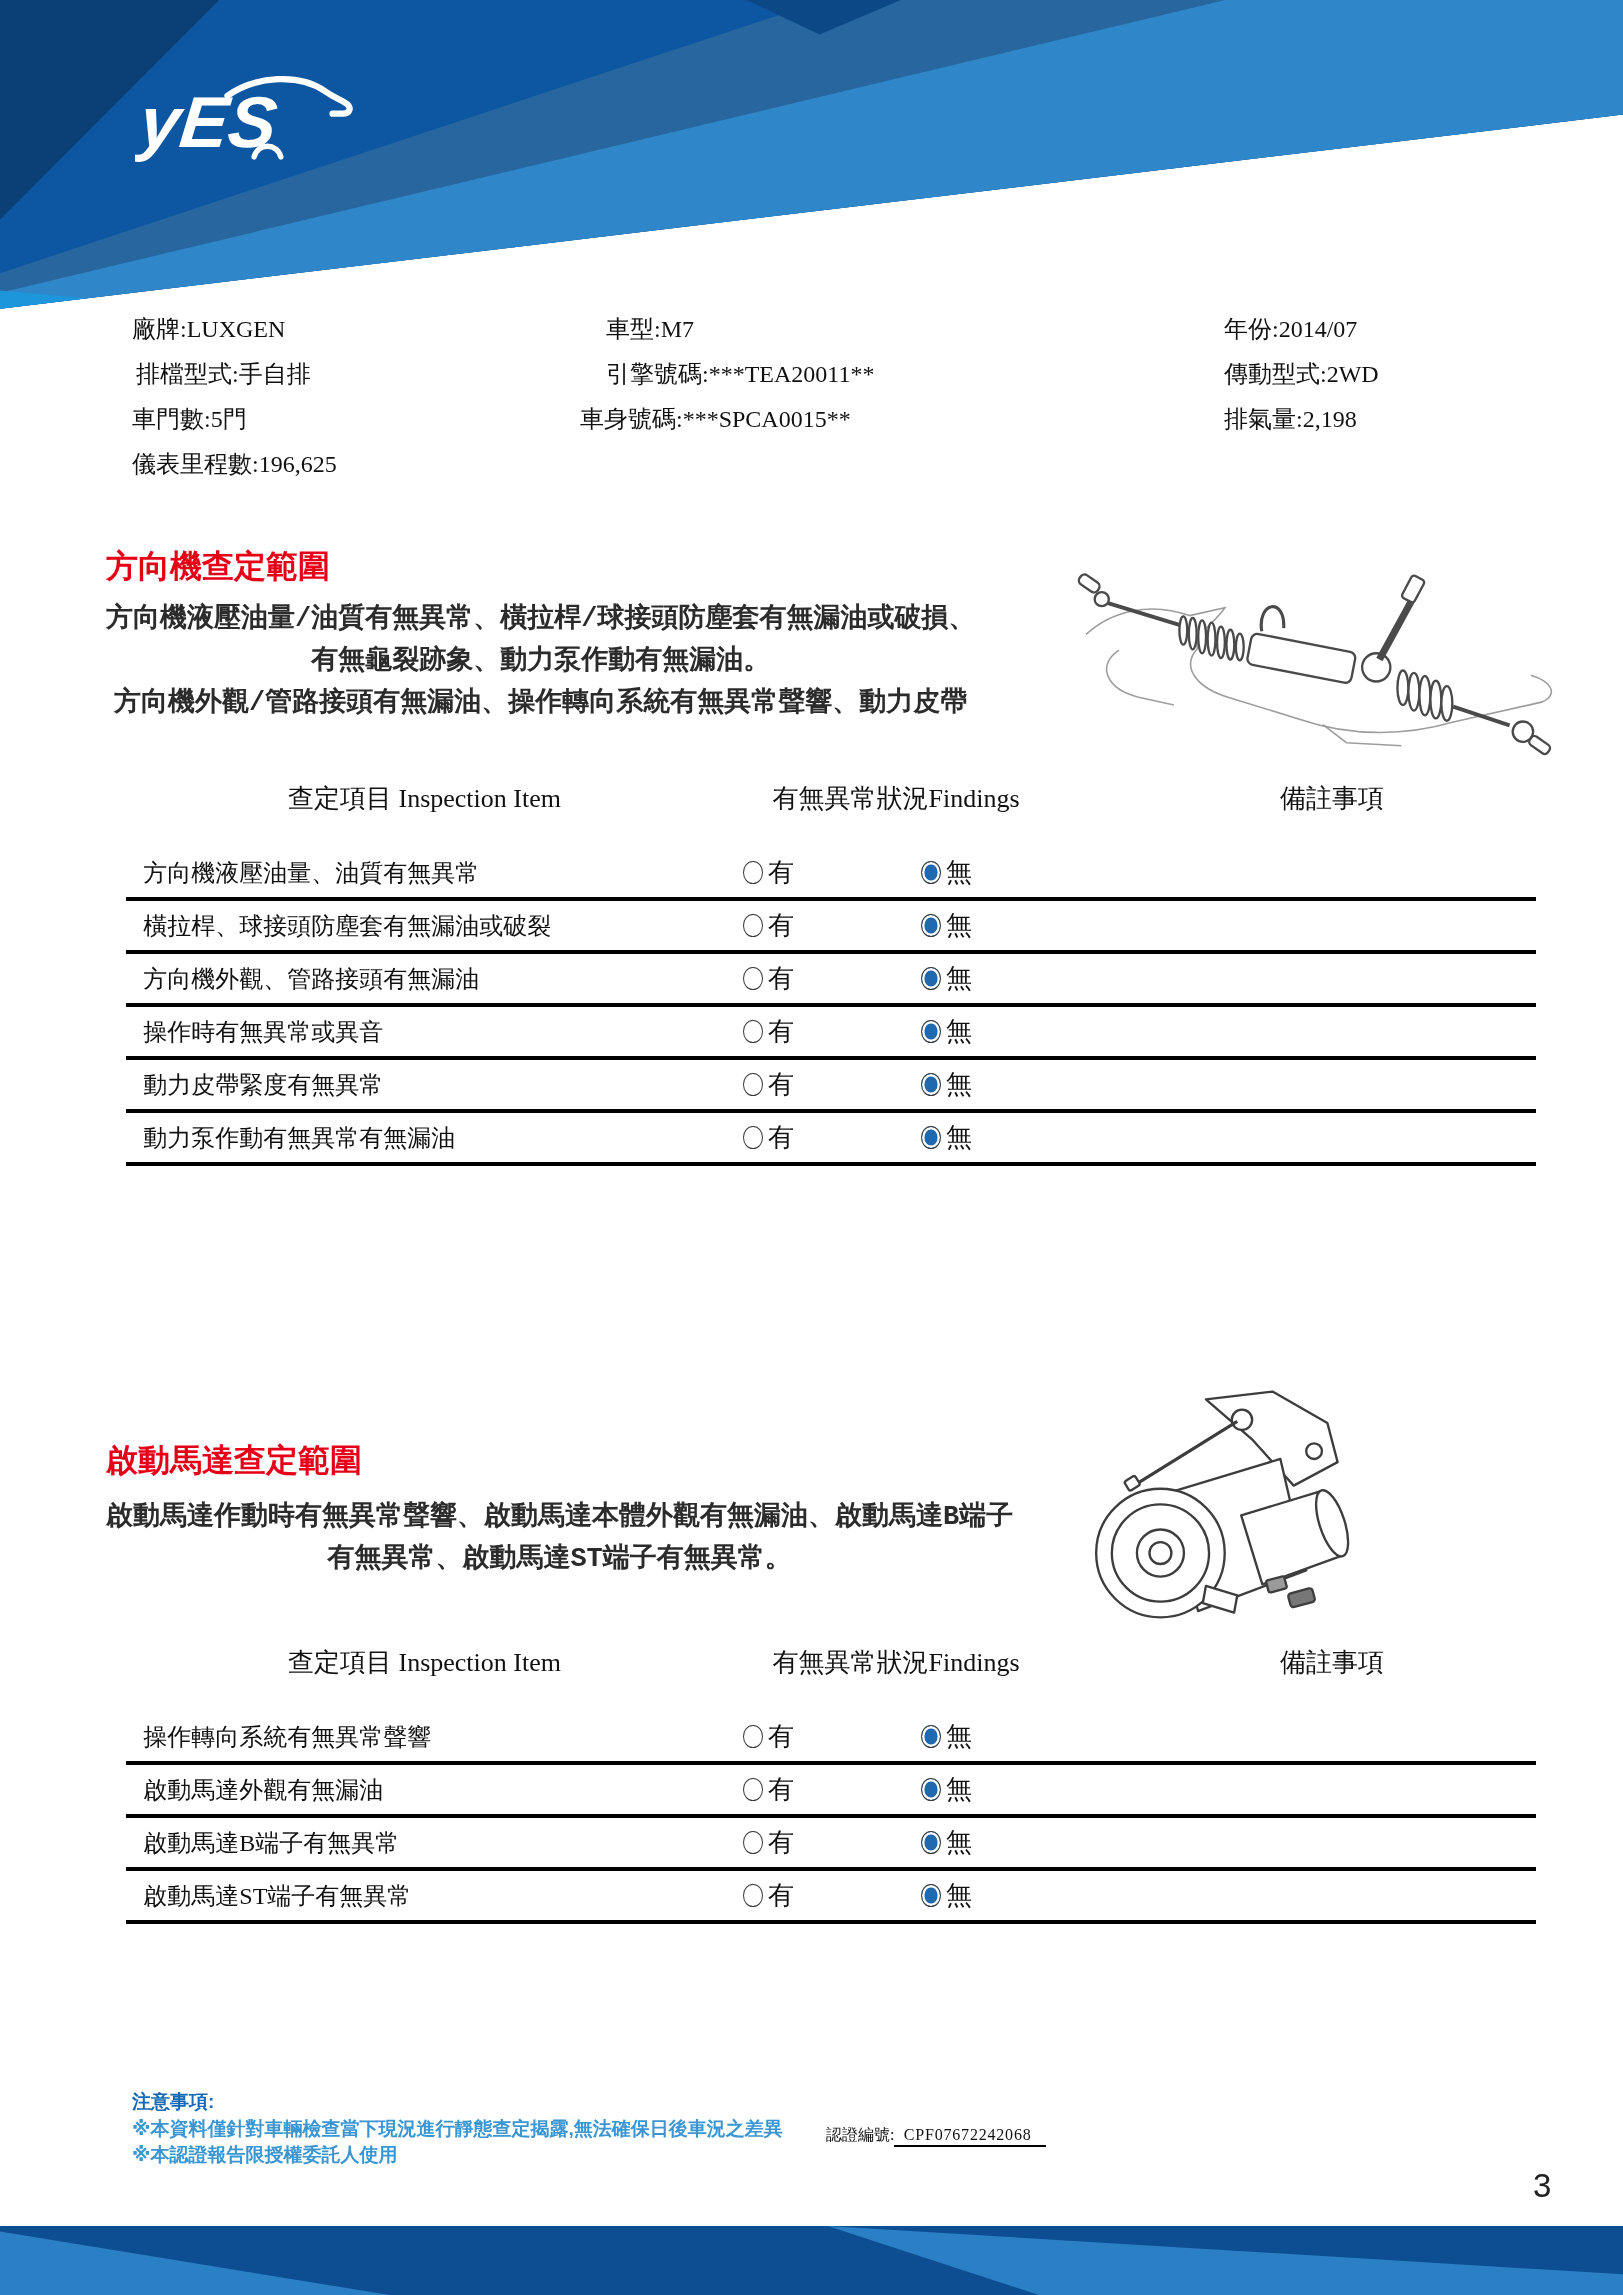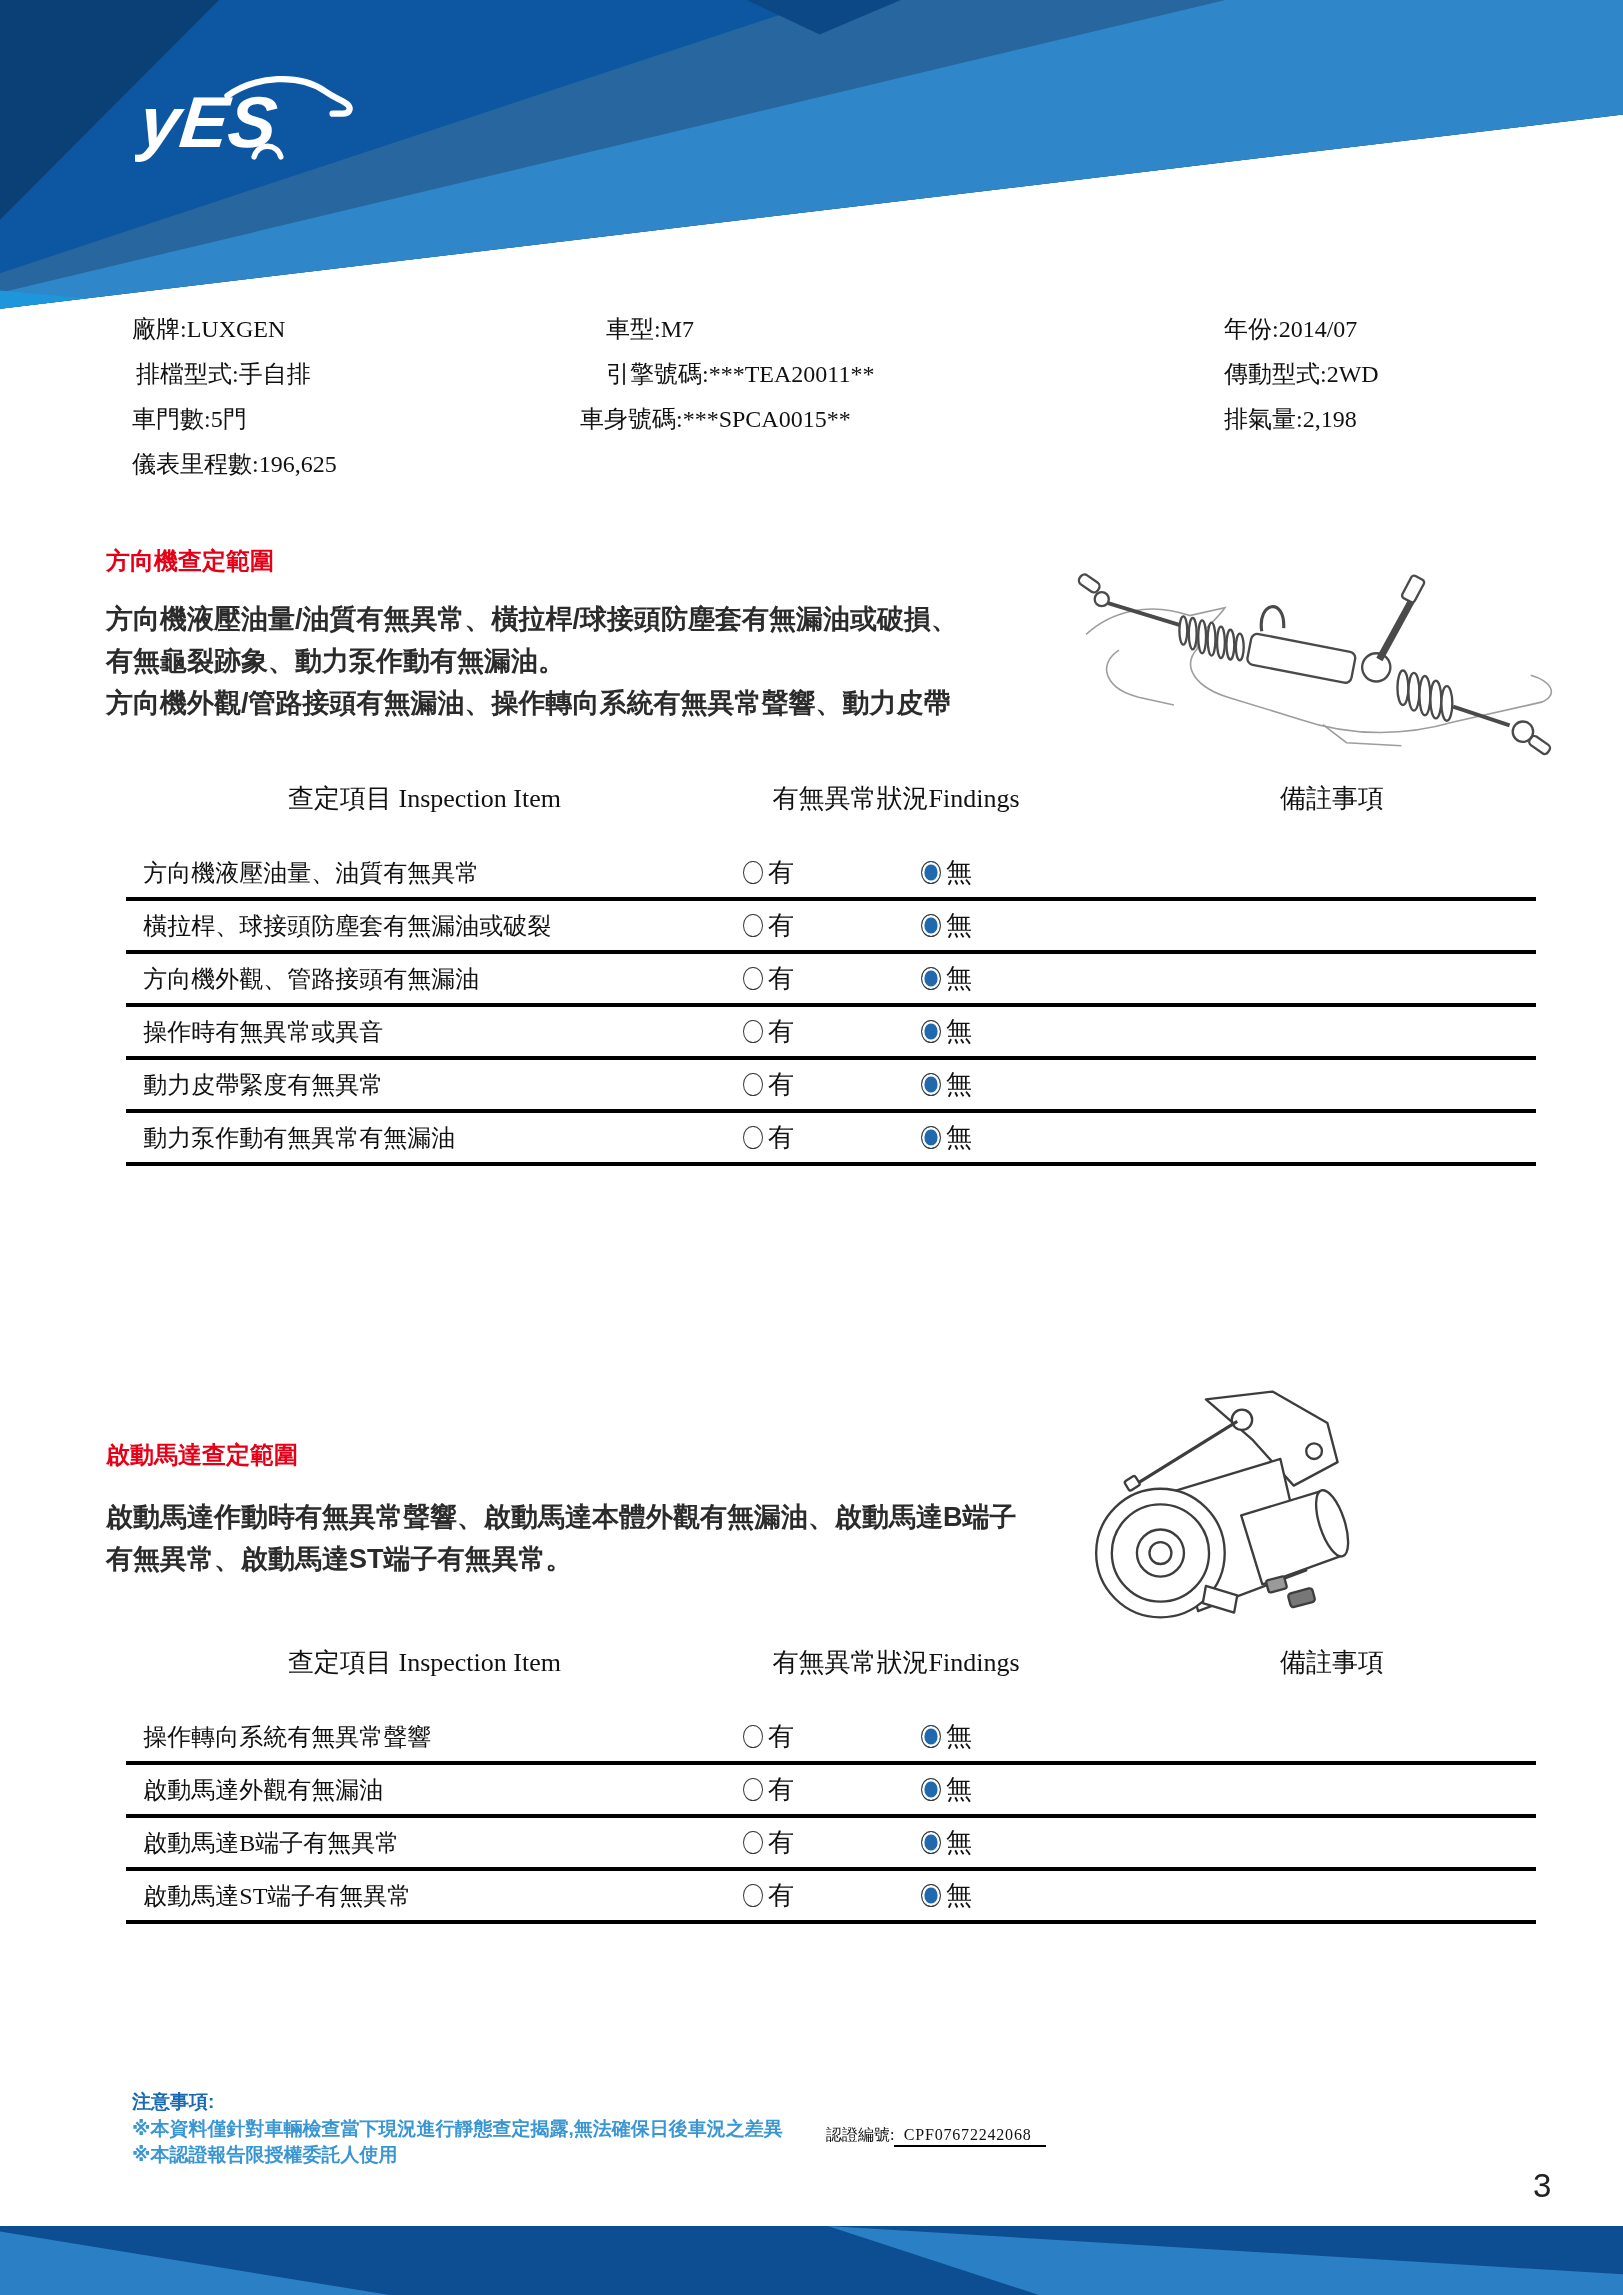--- a/index.html
+++ b/index.html
@@ -21,24 +21,24 @@
   .h-darkwedge{background:#0c4886;clip-path:polygon(46% 0,55.5% 0,50.5% 11%);}
   .h-bright{background:#1e96dc;clip-path:polygon(0 92.5%,7.5% 96%,0 99%);}
   .logo-box{position:absolute;left:135px;top:69px;width:243px;height:102px;}
   .page-title{position:absolute;left:408px;top:88px;font-size:58px;font-weight:bold;
     color:#ffffff;letter-spacing:1.6px;font-family:"Liberation Sans","DejaVu Sans",sans-serif;white-space:nowrap;}
 
   
   .vinfo{font-size:24px;white-space:nowrap;}
 
   
-  .sec-title{font-size:24px;font-weight:bold;color:#e60017;
+  .sec-title{font-size:32px;font-weight:bold;color:#e60017;
     font-family:"Liberation Sans","DejaVu Sans",sans-serif;white-space:nowrap;}
   .sec-desc{font-size:27px;font-weight:bold;color:#2b2b2b;line-height:42px;
-    font-family:Liberation Sans, sans-serif;white-space:nowrap;}
+    font-family:Liberation Mono, monospace;white-space:nowrap;text-align:center;}
 
   
   .itable{position:absolute;left:126px;width:1410px;}
   .thead{position:relative;height:69px;font-size:26px;white-space:nowrap;}
   .thead span{position:absolute;top:2px;text-align:center;}
   .th-item{left:55px;width:487px;}
   .th-find{left:609px;width:322px;}
   .th-rem{left:1088px;width:236px;}
   .trow{position:relative;height:53px;border-bottom:4.7px solid #000;box-sizing:border-box;
     display:flex;align-items:center;}

